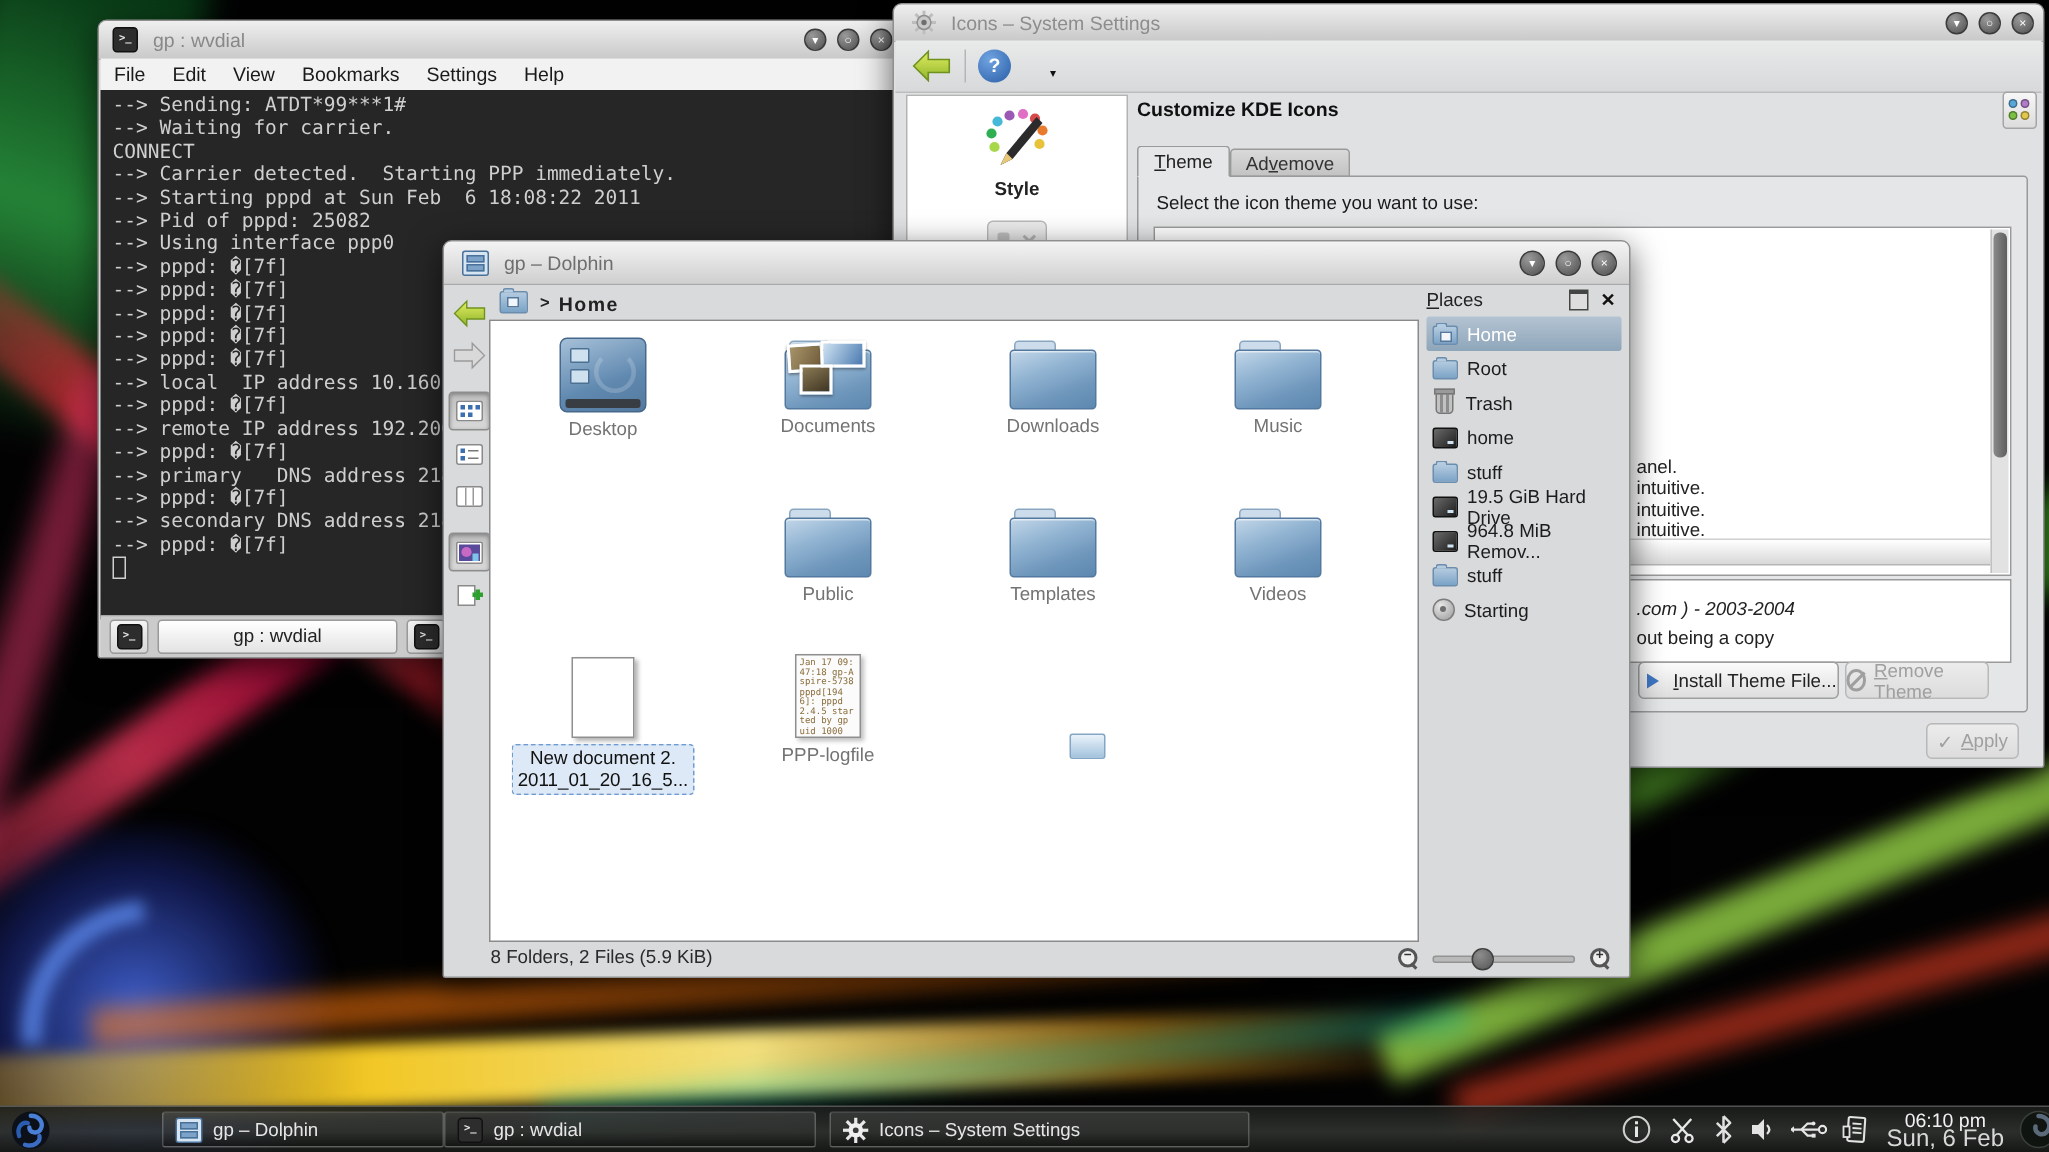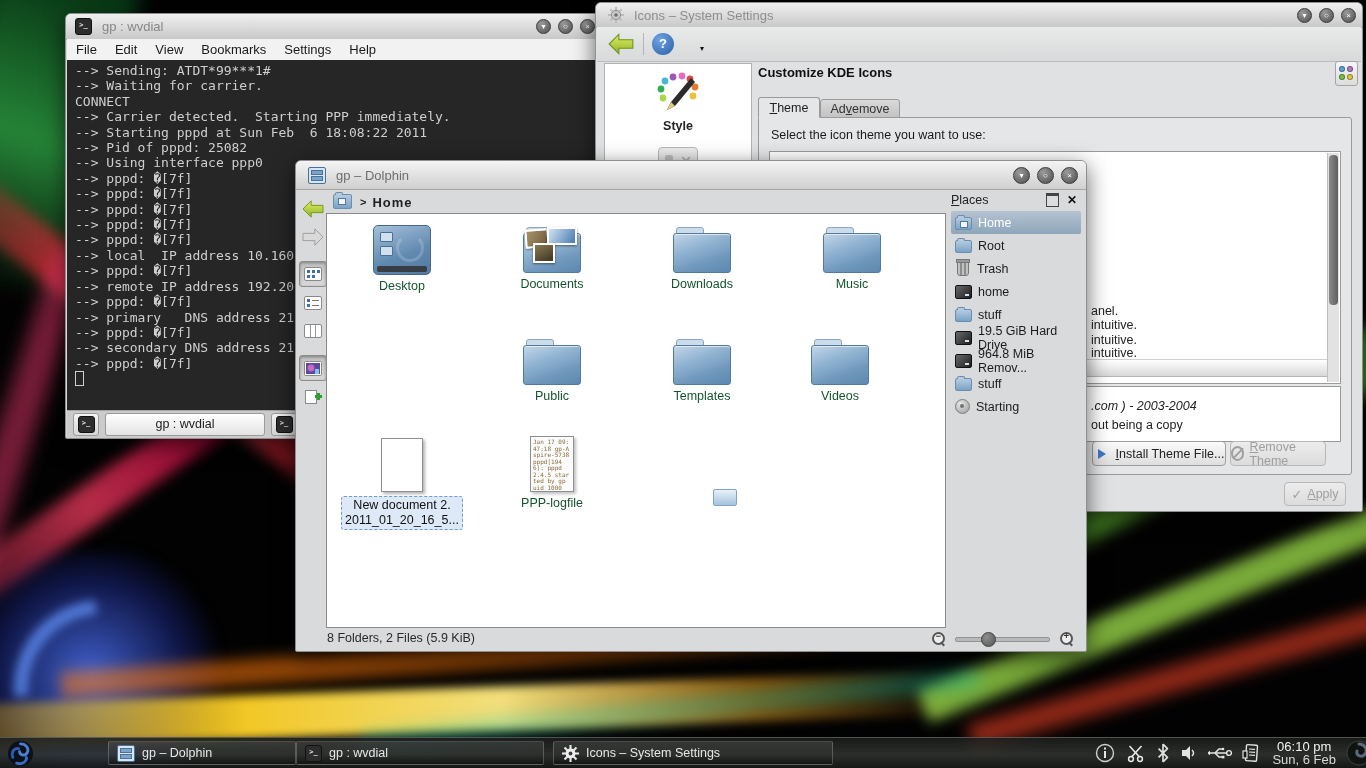--- a/index.html
+++ b/index.html
@@ -96,21 +96,21 @@
   #crumbbar{position:absolute;left:1px;right:1px;top:28px;height:26px;display:flex;align-items:center;}
   #crumb-home-ic{margin-left:36px;}
   #crumb-gt{margin:0 6px 0 8px;font-weight:bold;font-size:11px;}
   #crumb-label{font-weight:bold;font-size:13px;letter-spacing:1px;}
   #dtoolbar{position:absolute;left:3px;top:36px;width:27px;display:flex;flex-direction:column;align-items:center;}
   .tool{width:26px;height:24px;display:flex;align-items:center;justify-content:center;margin-bottom:4px;border-radius:3px;}
   .tool.sel{background:linear-gradient(#bfbfbf,#d9d9d9);border:1px solid #8d8d8d;box-shadow:inset 0 1px 3px rgba(0,0,0,.35);}
   .tgap{height:8px;}
   #dview{position:absolute;left:30px;top:52px;width:618px;height:413px;background:#fff;border:1px solid #8a8a8a;overflow:hidden;}
   .cell{position:absolute;width:150px;height:110px;text-align:center;}
-  .cell .lbl{margin-top:4px;font-size:12.5px;color:#14532d;}
+  .cell .lbl{margin-top:4px;font-size:12.5px;color:#737373;}
   .folder{position:relative;width:58px;height:46px;margin:8px auto 0;}
   .folder .fback{position:absolute;top:0;left:3px;width:26px;height:12px;background:#cddcea;
     border:1px solid #8aa6c0;border-radius:3px 3px 0 0;}
   .folder .fbody{position:absolute;top:6px;left:0;width:56px;height:38px;border:1px solid #54799e;border-radius:3px;
     background:linear-gradient(160deg,#c2d6e8 0%,#93b5d3 35%,#6f97bc 70%,#5d88b0 100%);
     box-shadow:inset 0 1px 0 rgba(255,255,255,.6);}
   .thumb{position:absolute;border:2px solid #fff;box-shadow:0 1px 2px rgba(0,0,0,.45);z-index:2;}
   .desktop-ic{position:relative;width:56px;height:48px;margin:6px auto 0;border-radius:5px;
     background:linear-gradient(160deg,#a6c0d8,#6089b0 60%,#54799e);border:1px solid #46688c;}
   .desktop-ic:after{content:"";position:absolute;left:3px;right:3px;bottom:2px;height:6px;background:#383d44;border-radius:2px;}
@@ -158,21 +158,21 @@
 
   
   #taskbar{position:absolute;left:0;right:0;bottom:0;height:30px;z-index:50;
     background:linear-gradient(rgba(28,30,28,.88),rgba(52,56,52,.82) 55%,rgba(24,26,24,.9));
     border-top:1px solid rgba(255,255,255,.25);display:flex;align-items:center;}
   .task{height:24px;margin-top:0;display:flex;align-items:center;gap:7px;padding:0 8px;box-sizing:border-box;
     border:1px solid rgba(255,255,255,.22);border-radius:2px;color:#e6e6e6;font-size:12.5px;
     background:linear-gradient(rgba(255,255,255,.10),rgba(0,0,0,.25));}
   .tray{display:flex;align-items:center;gap:10px;margin-left:auto;}
   #clock{text-align:center;color:#f2f2f2;line-height:13px;margin:0 6px 0 10px;}
-  #clock .t{font-size:13px;} #clock .d{font-size:13px;color:#d8d8d8;}
+  #clock .t{font-size:13px;} #clock .d{font-size:16px;color:#d8d8d8;}
   .drawer-ic{width:16px;height:15px;background:#d7e5f2;border:1px solid #49719a;border-radius:2px;position:relative;}
   .drawer-ic:before,.drawer-ic:after{content:"";position:absolute;left:2px;right:2px;height:3px;background:#7da3c8;border:1px solid #49719a;}
   .drawer-ic:before{top:2px;} .drawer-ic:after{bottom:2px;}
 </style>
 </head>
 <body>
 
 <div id="desktop">
 
   <div id="wallpaper">
@@ -442,21 +442,21 @@
           </div>
         <div class="lbl">Public</div>
       </div>
       <div class="cell" style="left:300px;top:117px;">
         <div class="folder">
             <span class="fback"></span>
             <span class="fbody"></span>
           </div>
         <div class="lbl">Templates</div>
       </div>
-      <div class="cell" style="left:438px;top:117px;">
+      <div class="cell" style="left:450px;top:117px;">
         <div class="folder">
             <span class="fback"></span>
             <span class="fbody"></span>
           </div>
         <div class="lbl">Videos</div>
       </div>
 
       <div class="cell" style="left:0;top:222px;">
         <div class="doc-ic"></div>
         <div><span class="sel-label"><span>New document 2.</span><br><span>2011_01_20_16_5...</span></span></div>

